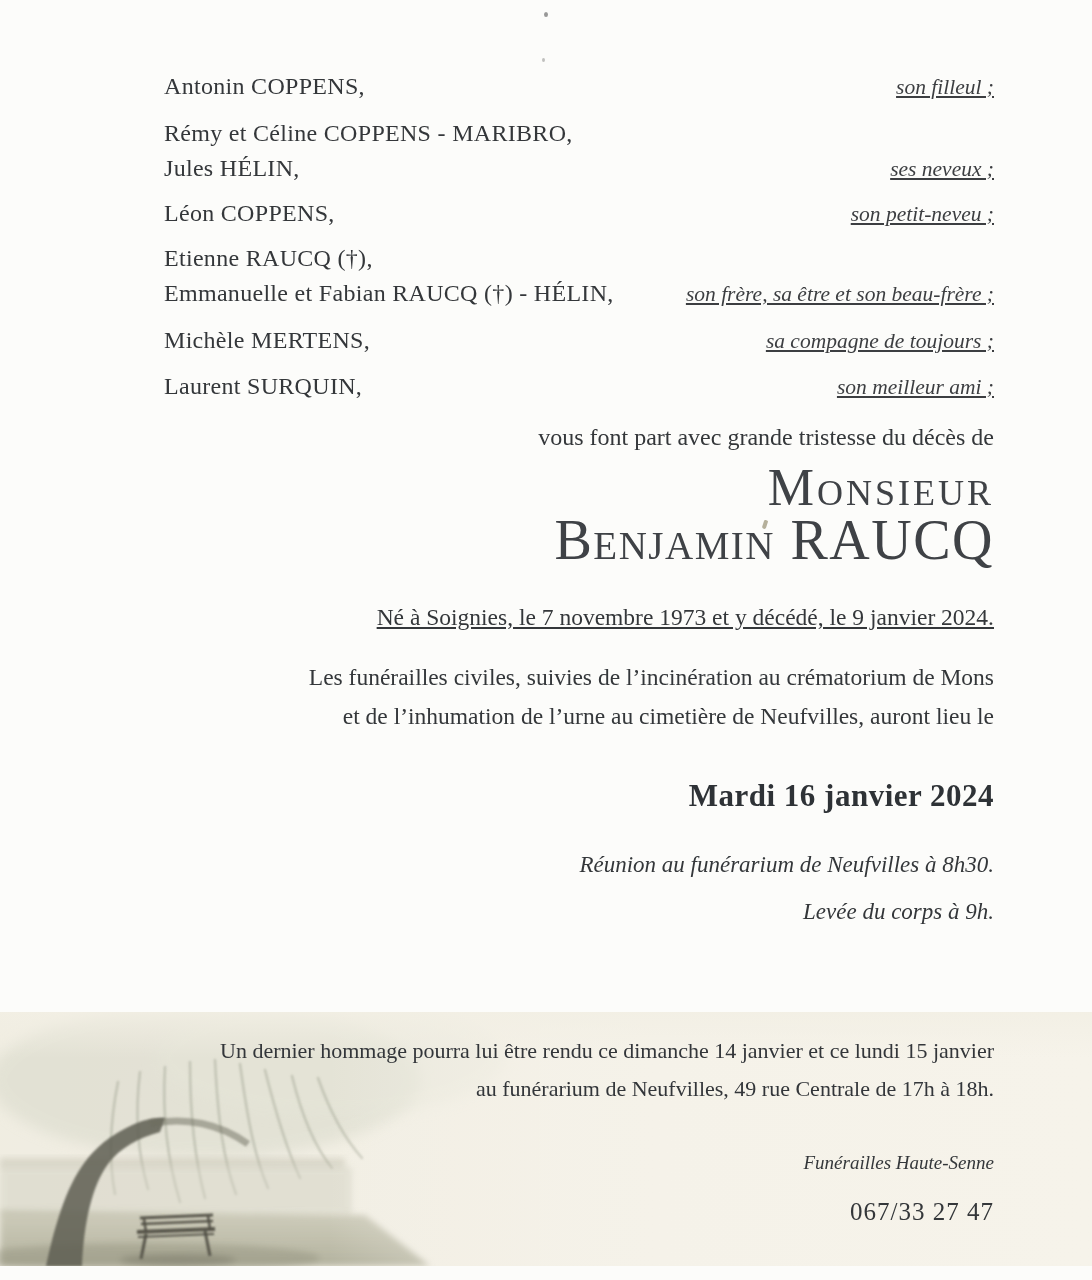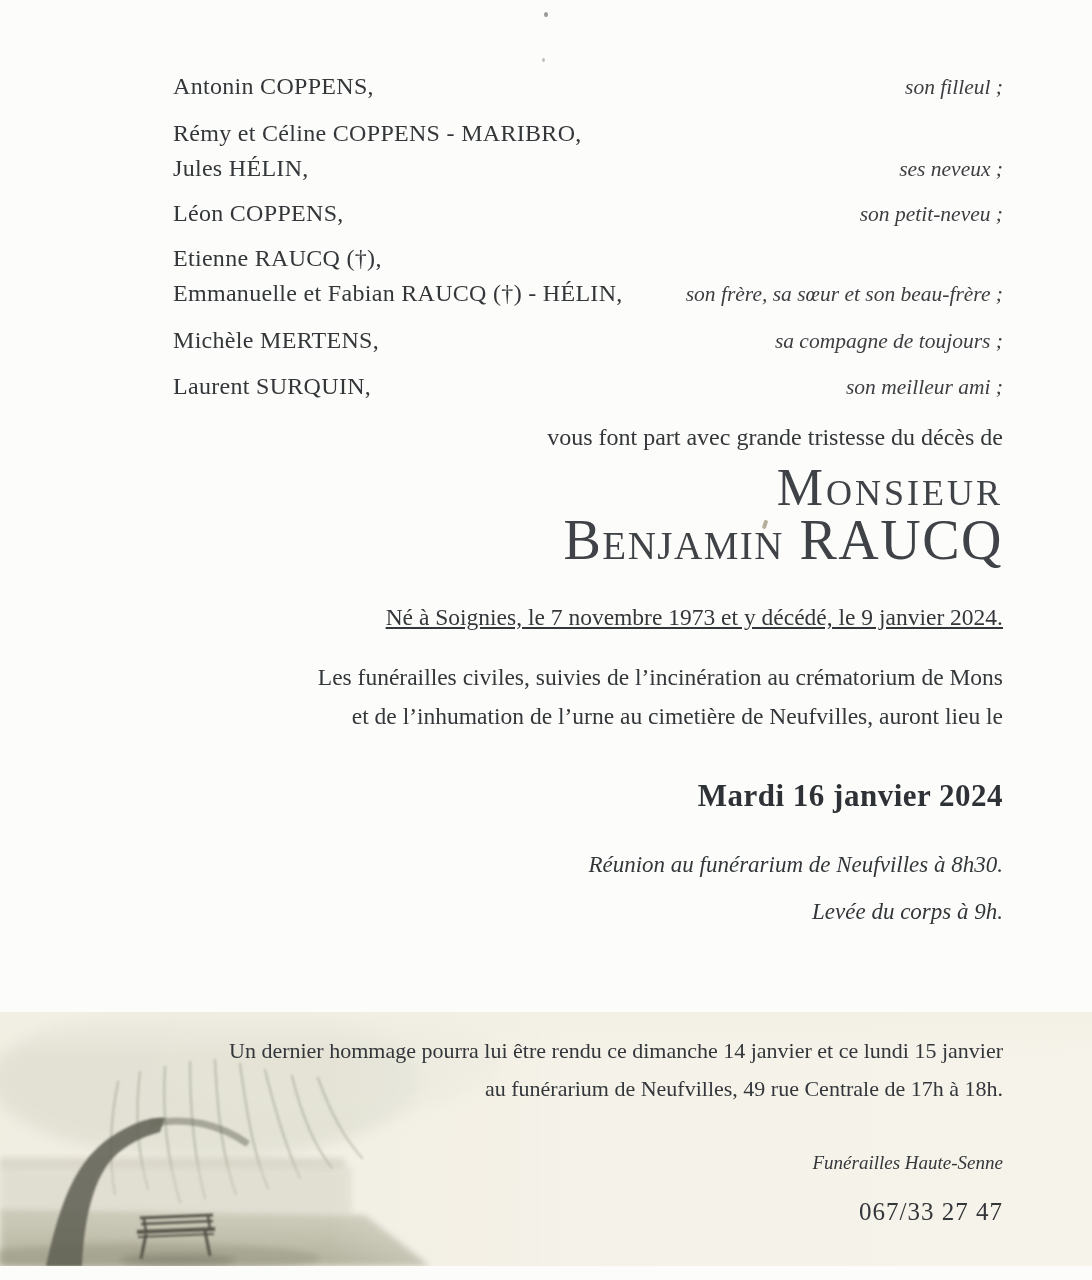--- a/index.html
+++ b/index.html
@@ -5,27 +5,27 @@
   html,body{margin:0;padding:0;}
   body{
     width:1092px;height:1280px;position:relative;overflow:hidden;
     background:#fcfcfa;
     font-family:"Liberation Serif","DejaVu Serif",serif;
     color:#34373a;
     -webkit-font-smoothing:antialiased;
   }
   .page{position:absolute;inset:0;}
   
-  .content{position:absolute;left:173px;width:830px;top:0;height:1280px;}
+  .content{position:absolute;left:164px;width:830px;top:0;height:1280px;}
   .row{
     position:absolute;left:0;right:0;
     display:flex;justify-content:space-between;align-items:baseline;
   }
   .name{font-size:24px;letter-spacing:.3px;white-space:nowrap;}
-  .relation{font-style:italic;font-size:21.5px;color:#3c3e41;white-space:nowrap;}
+  .relation{font-style:italic;font-size:21.5px;color:#3c3e41;white-space:nowrap;text-decoration:underline;}
   .centered{position:absolute;left:0;right:0;text-align:right;}
   .announcement{font-size:24px;}
   .title1{
     font-variant:small-caps;font-size:52px;line-height:1;
     letter-spacing:3px;color:#3f4246;
   }
   .title2{
     font-variant:small-caps;font-size:56px;line-height:1;
     letter-spacing:1.5px;color:#3f4246;
   }
@@ -147,21 +147,21 @@
     <div class="row" style="top:200px">
       <span class="name">Léon COPPENS,</span>
       <span class="relation">son petit-neveu ;</span>
     </div>
     <div class="row" style="top:245px">
       <span class="name">Etienne RAUCQ (†),</span>
       <span class="relation"></span>
     </div>
     <div class="row" style="top:280px">
       <span class="name">Emmanuelle et Fabian RAUCQ (†) - HÉLIN,</span>
-      <span class="relation">son frère, sa sœur et son beau-frère ;</span>
+      <span class="relation">son frère, sa être et son beau-frère ;</span>
     </div>
     <div class="row" style="top:327px">
       <span class="name">Michèle MERTENS,</span>
       <span class="relation">sa compagne de toujours ;</span>
     </div>
     <div class="row" style="top:373px">
       <span class="name">Laurent SURQUIN,</span>
       <span class="relation">son meilleur ami ;</span>
     </div>
 

